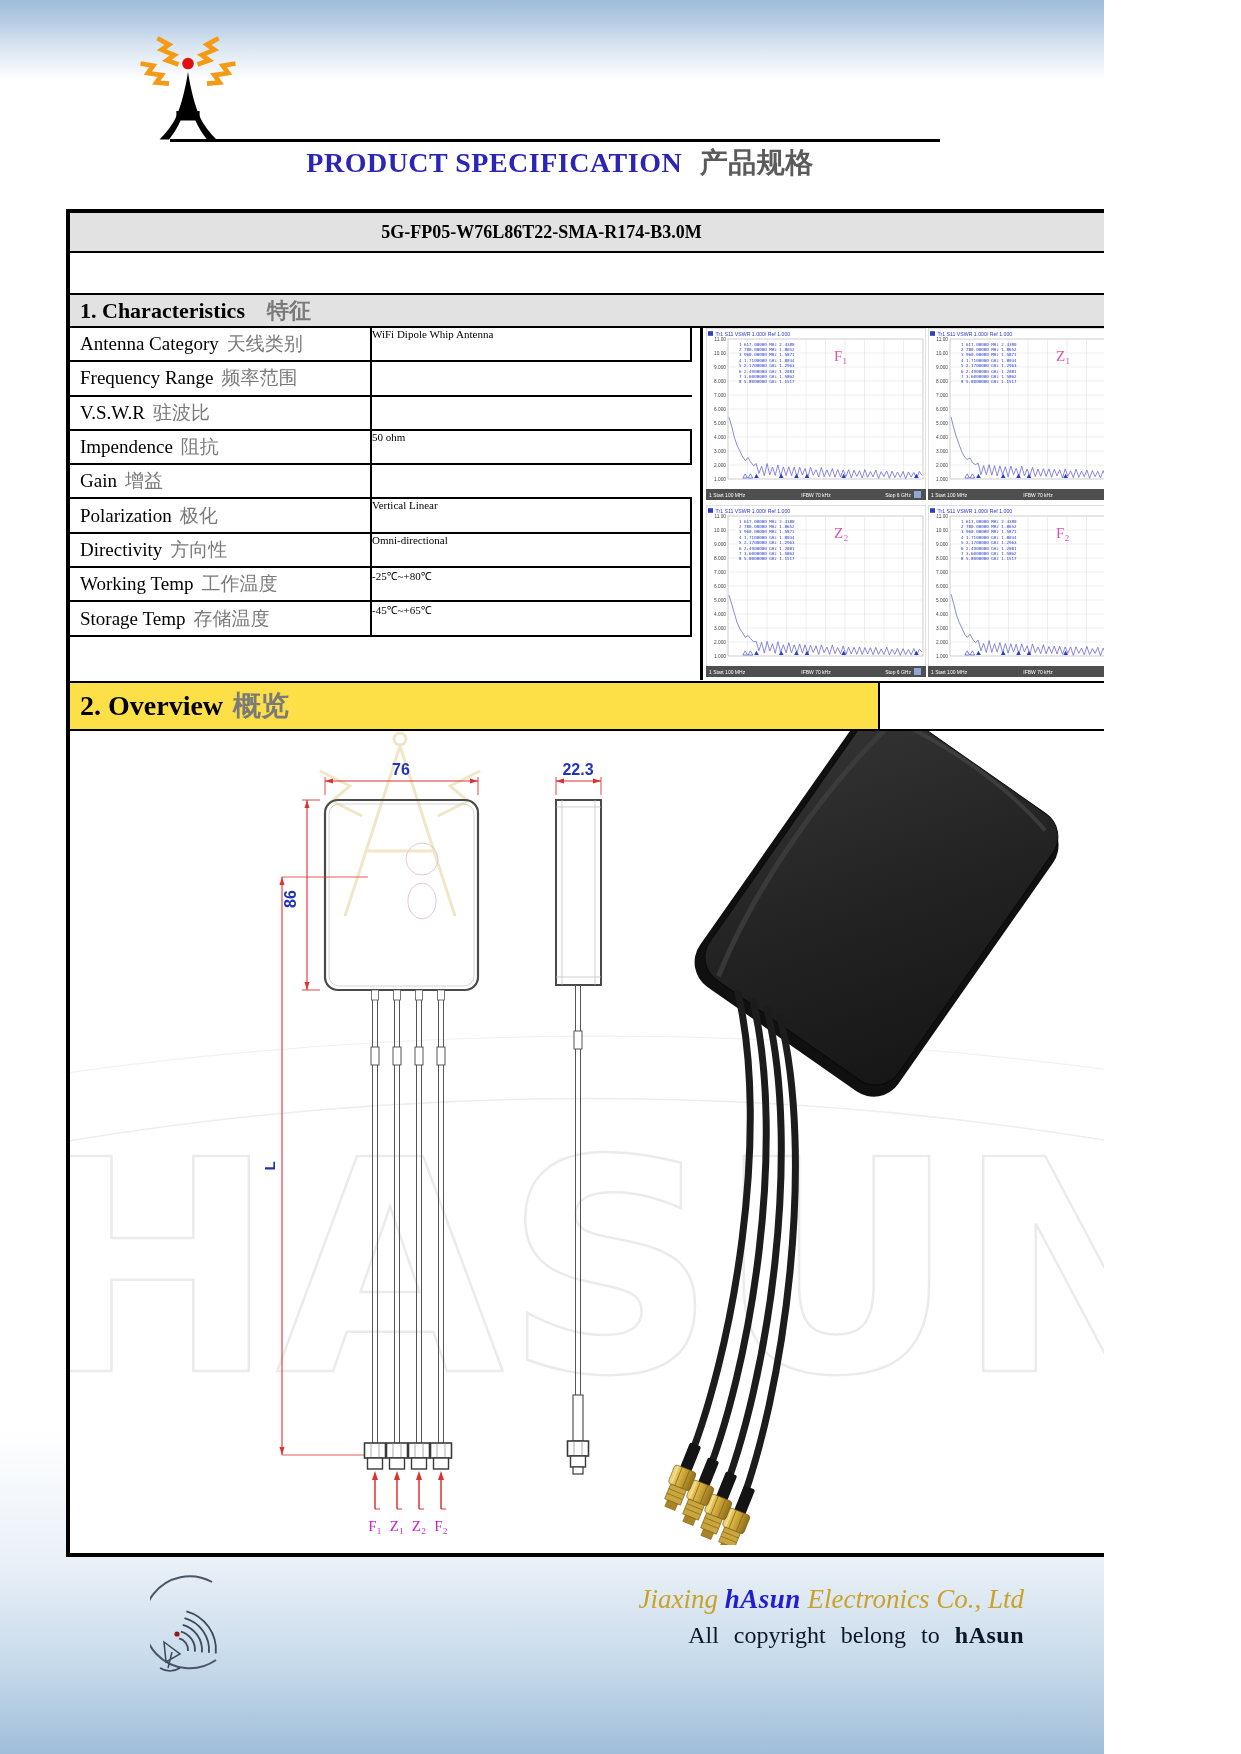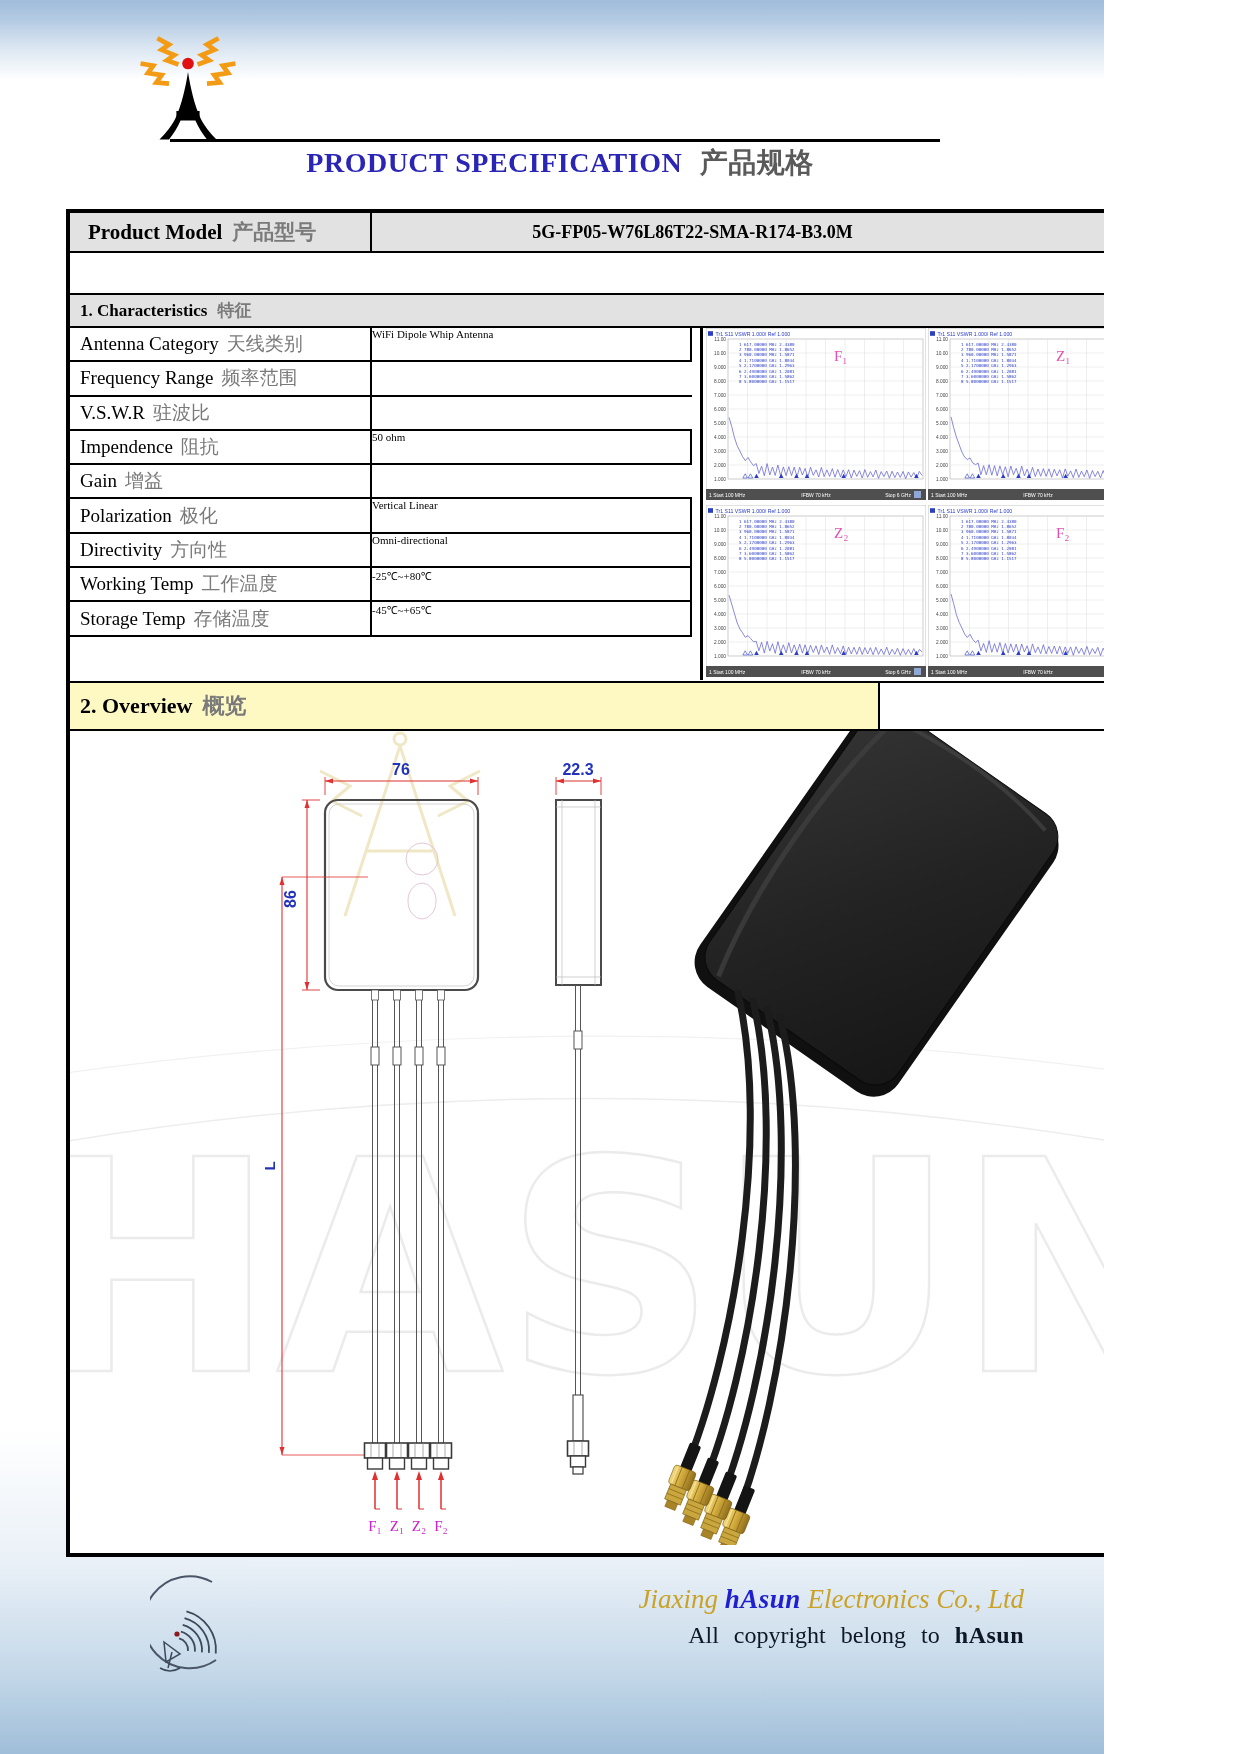--- a/index.html
+++ b/index.html
@@ -13,35 +13,35 @@
   .doc-title{left:180px;top:144px;width:760px;text-align:center;font-weight:bold;font-size:28px;letter-spacing:.5px;}
   .doc-title .t-en{color:#2a25b5;}
   .doc-title .t-zh{color:#5a5a5a;margin-left:10px;}
   .main-table{left:66px;top:209px;width:1101px;height:1340px;border:4px solid #000;box-sizing:content-box;background:#fff;}
   .main-table > div, .main-table > svg{position:absolute;}
   .row-model{left:0;top:0;width:1093px;height:40px;background:#e2e2e2;border-bottom:2px solid #000;box-sizing:border-box;display:flex;}
   .row-model .cell-label{width:302px;border-right:2px solid #000;box-sizing:border-box;display:flex;align-items:center;padding-left:18px;font-size:21px;font-weight:bold;}
   .row-model .cell-label .zh{color:#7a7a7a;font-weight:bold;margin-left:10px;}
   .row-model .cell-value{flex:1;display:flex;align-items:center;justify-content:center;font-weight:bold;font-size:18px;padding-right:150px;}
   .row-gap{left:0;top:40px;width:1093px;height:42px;background:#fff;border-bottom:2px solid #000;box-sizing:border-box;}
-  .row-sec{left:0;top:82px;width:1093px;height:33px;background:#e2e2e2;border-bottom:2px solid #000;box-sizing:border-box;display:flex;align-items:center;padding-left:10px;font-size:17px;font-weight:bold;}
+  .row-sec{left:0;top:82px;width:1093px;height:33px;background:#e2e2e2;border-bottom:2px solid #000;box-sizing:border-box;display:flex;align-items:center;padding-left:10px;font-size:22px;font-weight:bold;gap:12px;}
   .row-sec .zh,.ov-head .zh{color:#7a7a7a;margin-left:10px;font-weight:bold;}
   #spec-rows{left:0;top:115px;width:622px;}
   .spec-row{display:flex;height:34.3px;border-bottom:2px solid #000;box-sizing:border-box;background:#fff;}
   .spec-label{width:302px;border-right:2px solid #000;box-sizing:border-box;display:flex;align-items:center;padding-left:10px;font-size:19px;}
   .spec-label .zh{color:#7a7a7a;margin-left:8px;}
   .spec-value{flex:1;border-right:2px solid #000;box-sizing:border-box;display:flex;align-items:flex-start;font-size:11px;}
   .charts-wrap{left:630px;top:115px;width:452px;height:353px;}
   .chart-bar{position:absolute;top:0;width:3px;height:352px;background:#000;}
   .chart-bar.left{left:0;}
   .chart-bar.right{left:449px;}
   #charts-grid{position:absolute;left:6px;top:0;width:444px;display:grid;grid-template-columns:220px 220px;grid-column-gap:2px;grid-row-gap:5px;}
   .chart{width:220px;height:172px;display:block;}
   .row-sec2{left:0;top:468px;width:1093px;height:50px;border-top:2px solid #000;border-bottom:2px solid #000;box-sizing:border-box;background:#fff;}
-  .ov-head{position:absolute;left:0;top:0;width:810px;height:100%;background:#fef9c3;border-right:2px solid #000;box-sizing:border-box;display:flex;align-items:center;padding-left:10px;font-size:22px;font-weight:bold;}
+  .ov-head{position:absolute;left:0;top:0;width:810px;height:100%;background:#fde047;border-right:2px solid #000;box-sizing:border-box;display:flex;align-items:center;padding-left:10px;font-size:28px;font-weight:bold;}
   .overview-svg{left:0;top:518px;width:1093px;height:814px;}
   .f-line1{top:1584px;right:80px;font-style:italic;font-size:27px;white-space:nowrap;}
   .f-line1 .gold{color:#c9a227;}
   .f-line1 .brand{color:#1f1fd0;font-weight:bold;letter-spacing:.5px;}
   .f-line2{top:1622px;right:80px;font-size:24px;color:#0d1726;word-spacing:9px;white-space:nowrap;}
   .f-line2 .brand{font-weight:bold;word-spacing:0;letter-spacing:.5px;}
 </style>
 </head>
 <body>
 
@@ -61,24 +61,20 @@
   <div class="abs header-rule"></div>
 
   <div class="abs doc-title">
     <span class="t-en">PRODUCT SPECIFICATION</span>
     <span class="t-zh">产品规格</span>
   </div>
 
   <div class="abs main-table">
 
     <div class="row-model">
-      <div class="cell-label">
-        <span class="en">Product Model</span>
-        <span class="zh">产品型号</span>
-      </div>
       <div class="cell-value">5G-FP05-W76L86T22-SMA-R174-B3.0M</div>
     </div>
 
     <div class="row-gap"></div>
 
     <div class="row-sec">
       <span class="en">1. Characteristics</span>
       <span class="zh">特征</span>
     </div>
 

